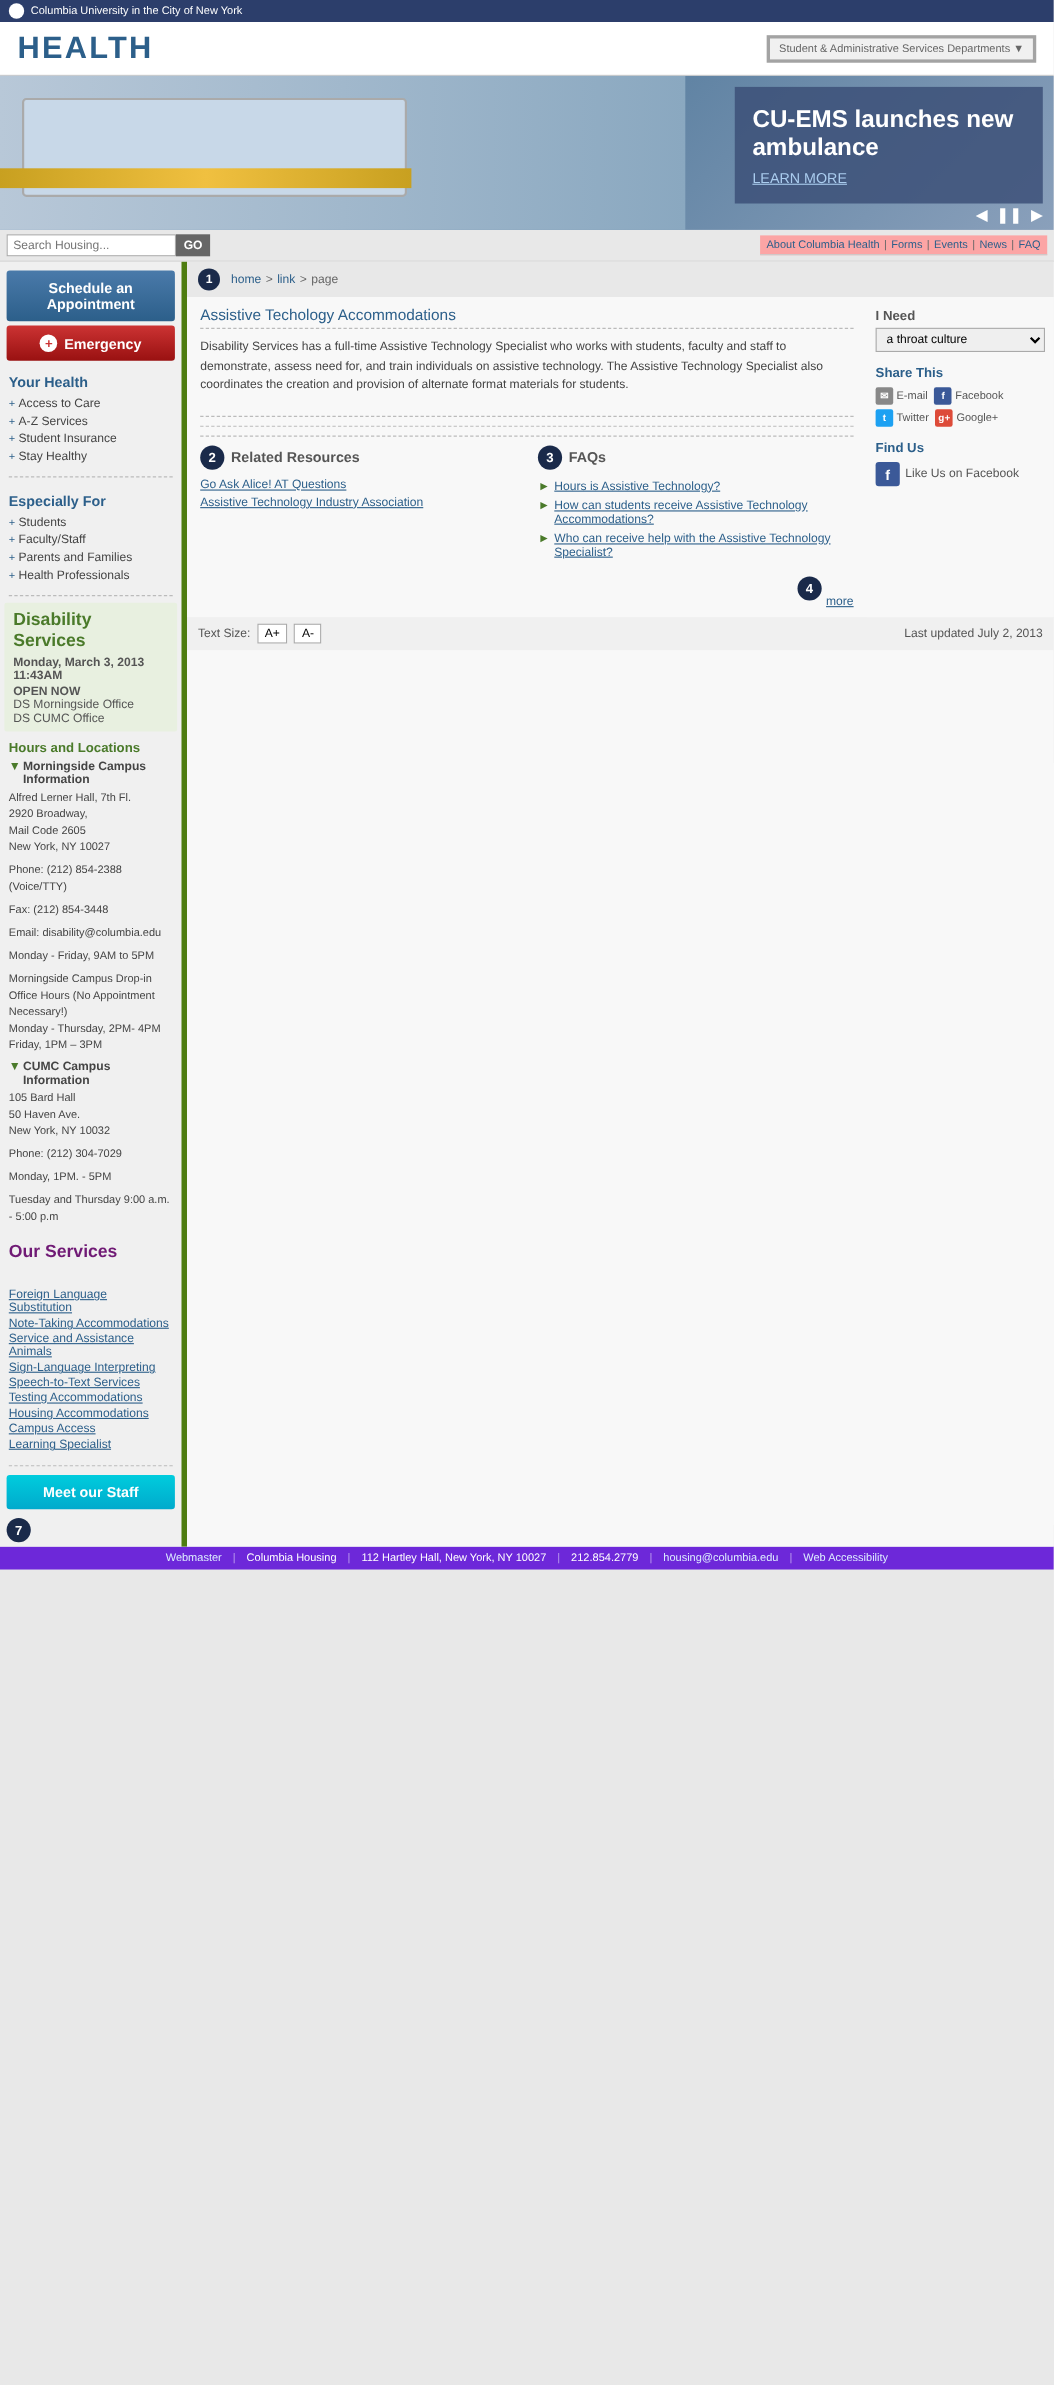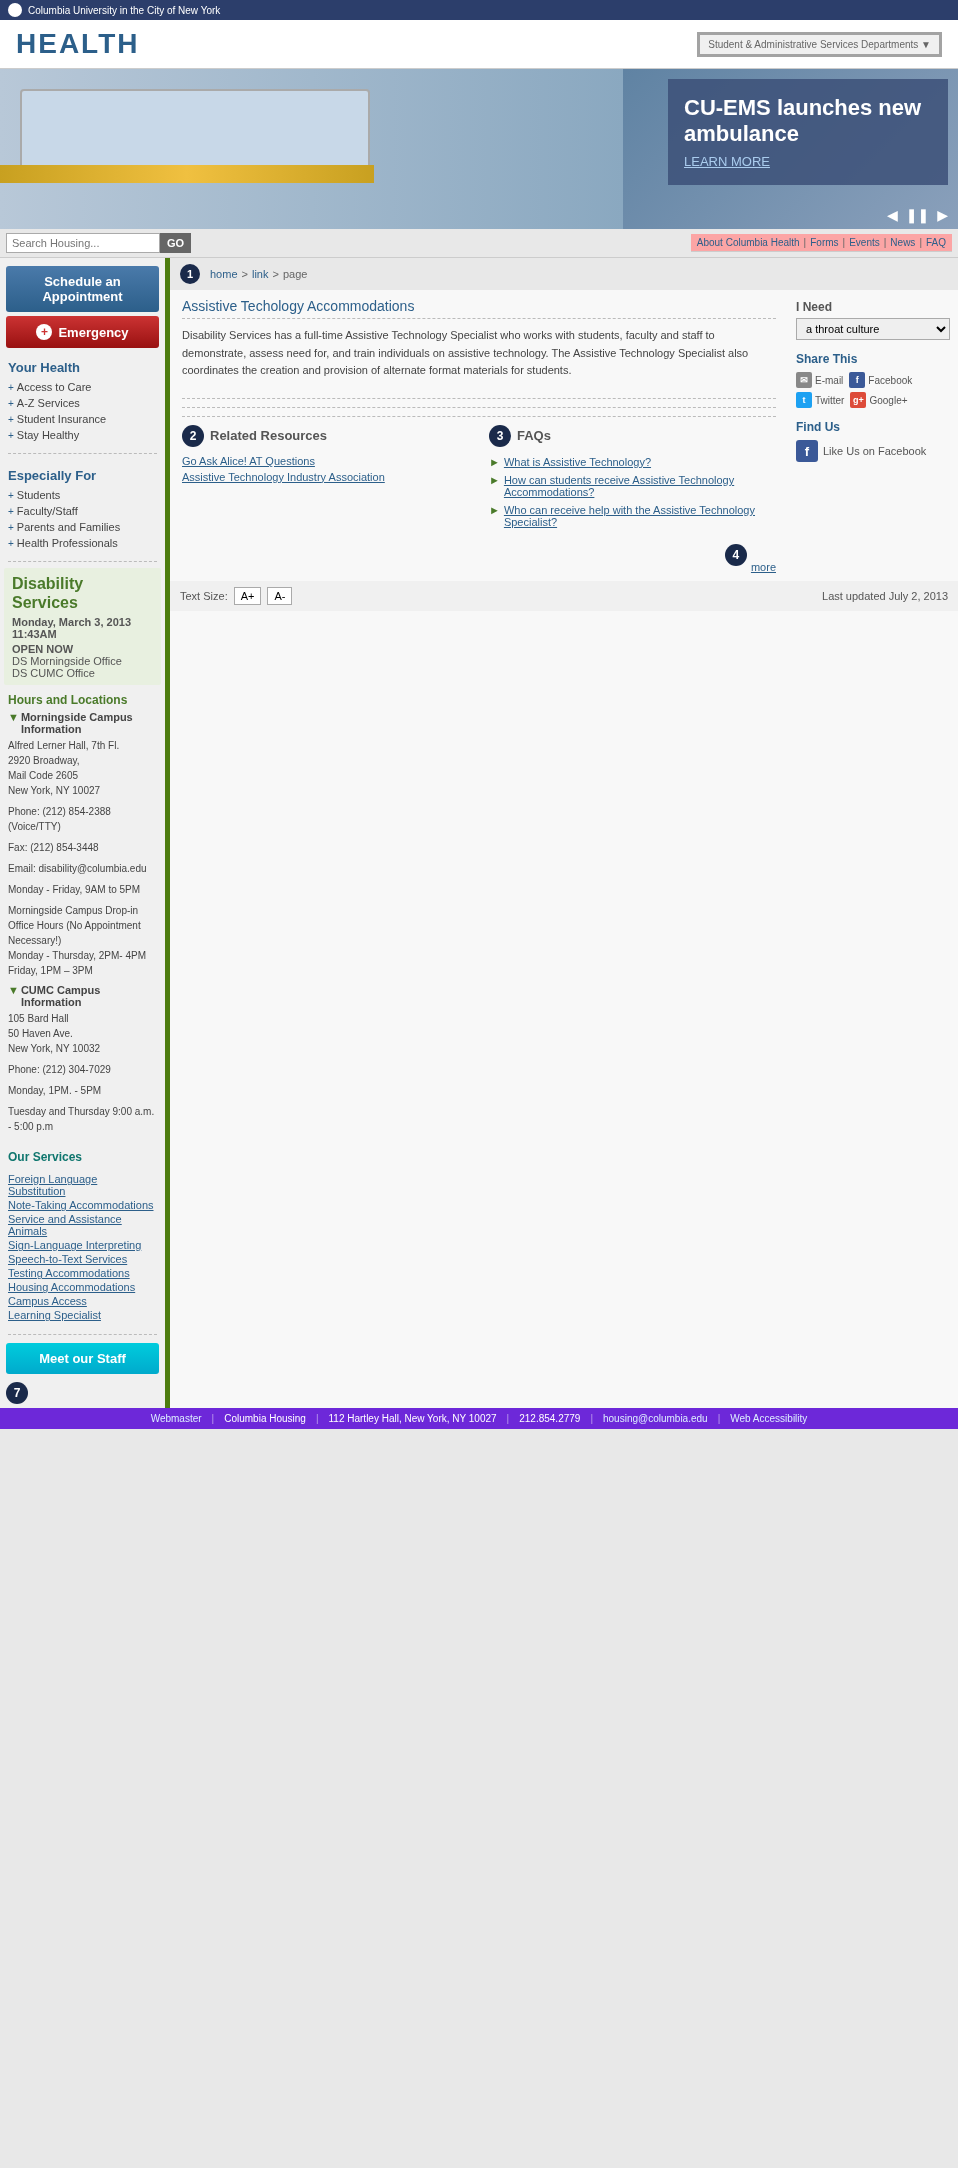--- a/index.html
+++ b/index.html
@@ -8,21 +8,21 @@
     
     .top-bar { background: #2c3e6b; color: white; font-size: 10px; padding: 3px 8px; display: flex; align-items: center; gap: 6px; }
     .top-bar-logo { width: 14px; height: 14px; background: white; border-radius: 50%; display: inline-block; }
 
     
     .header { background: white; display: flex; justify-content: space-between; align-items: center; padding: 8px 16px; border-bottom: 1px solid #ccc; }
     .header-title { color: #2c5f8a; font-size: 28px; font-weight: bold; letter-spacing: 2px; }
     .header-nav { font-size: 10px; color: #666; background: #f0f0f0; padding: 4px 8px; border: 3px solid #a3a3a3; cursor: pointer; }
 
     
-    .hero { position: relative; height: 160px; background: linear-gradient(135deg, #7a9bbb 0%, #5a7fa0 50%, #8aa0bb 100%); overflow: hidden; }
+    .hero { position: relative; height: 140px; background: linear-gradient(135deg, #7a9bbb 0%, #5a7fa0 50%, #8aa0bb 100%); overflow: hidden; }
     .hero-ambulance { position: absolute; left: 0; top: 0; width: 65%; height: 100%; background: linear-gradient(90deg, #b8c8d8 0%, #8aa8c0 100%); }
     .hero-ambulance-body { position: absolute; left: 20px; top: 20px; width: 350px; height: 90px; background: #c8d8e8; border: 2px solid #aaa; border-radius: 4px; }
     .hero-stripe { position: absolute; left: 0; top: 60%; width: 60%; height: 18px; background: linear-gradient(90deg, #c8a020, #f0c040, #c8a020); }
     .hero-text-box { position: absolute; right: 10px; top: 10px; width: 280px; background: rgba(60, 80, 120, 0.85); color: white; padding: 16px; }
     .hero-text-box h2 { font-size: 22px; font-weight: bold; line-height: 1.2; }
     .hero-text-box .learn-more { font-size: 13px; color: #aaccee; text-decoration: underline; margin-top: 6px; display: block; }
     .hero-controls { position: absolute; bottom: 6px; right: 10px; display: flex; gap: 8px; }
     .hero-ctrl { color: white; font-size: 14px; cursor: pointer; }
 
     
@@ -63,21 +63,21 @@
     .disability-open { color: #555; font-size: 11px; font-weight: bold; margin-top: 3px; }
     .disability-office { color: #555; font-size: 11px; }
 
     .hours-section { padding: 8px 8px 4px; }
     .hours-title { color: #4a7a2a; font-size: 12px; font-weight: bold; margin-bottom: 4px; }
     .campus-title { color: #444; font-size: 11px; font-weight: bold; }
     .campus-toggle { color: #4a7a2a; font-size: 11px; margin-right: 2px; }
     .campus-info { font-size: 10px; color: #444; line-height: 1.5; margin: 3px 0 6px; }
 
     .services-section { padding: 6px 8px; }
-    .services-title { color: #0f766e; font-size: 12px; font-weight: bold; margin-bottom: 8px; }
+    .services-title { color: #701a75; font-size: 16px; font-weight: bold; margin-bottom: 22px; }
     .service-link { display: block; color: #2c5f8a; font-size: 11px; text-decoration: underline; padding: 1px 0; }
 
     .meet-staff-btn { display: block; margin: 8px 6px; background: linear-gradient(180deg, #00ccdd 0%, #00aacc 100%); color: white; text-align: center; padding: 8px 20px; font-size: 13px; font-weight: bold; border-radius: 3px; cursor: pointer; border: none; width: calc(100% - 12px); }
 
     
     .circle-label { display: inline-flex; align-items: center; justify-content: center; width: 22px; height: 22px; background: #1a2a4a; color: white; border-radius: 50%; font-size: 12px; font-weight: bold; }
 
     
     .content { flex: 1; padding: 0; background: #f8f8f8; }
 
@@ -332,21 +332,21 @@
               <a class="resources-link">Assistive Technology Industry Association</a>
             </div>
 
             <div class="resources-col">
               <div class="resources-col-title">
                 <span class="circle-label">3</span>
                 <span>FAQs</span>
               </div>
               <div class="faq-item">
                 <span class="faq-arrow">►</span>
-                <a class="faq-link">What is Assistive Technology?</a>
+                <a class="faq-link">Hours is Assistive Technology?</a>
               </div>
               <div class="faq-item">
                 <span class="faq-arrow">►</span>
                 <a class="faq-link">How can students receive Assistive Technology Accommodations?</a>
               </div>
               <div class="faq-item">
                 <span class="faq-arrow">►</span>
                 <a class="faq-link">Who can receive help with the Assistive Technology Specialist?</a>
               </div>
               <div style="display:flex; align-items:center; justify-content:flex-end; margin-top:6px;">

